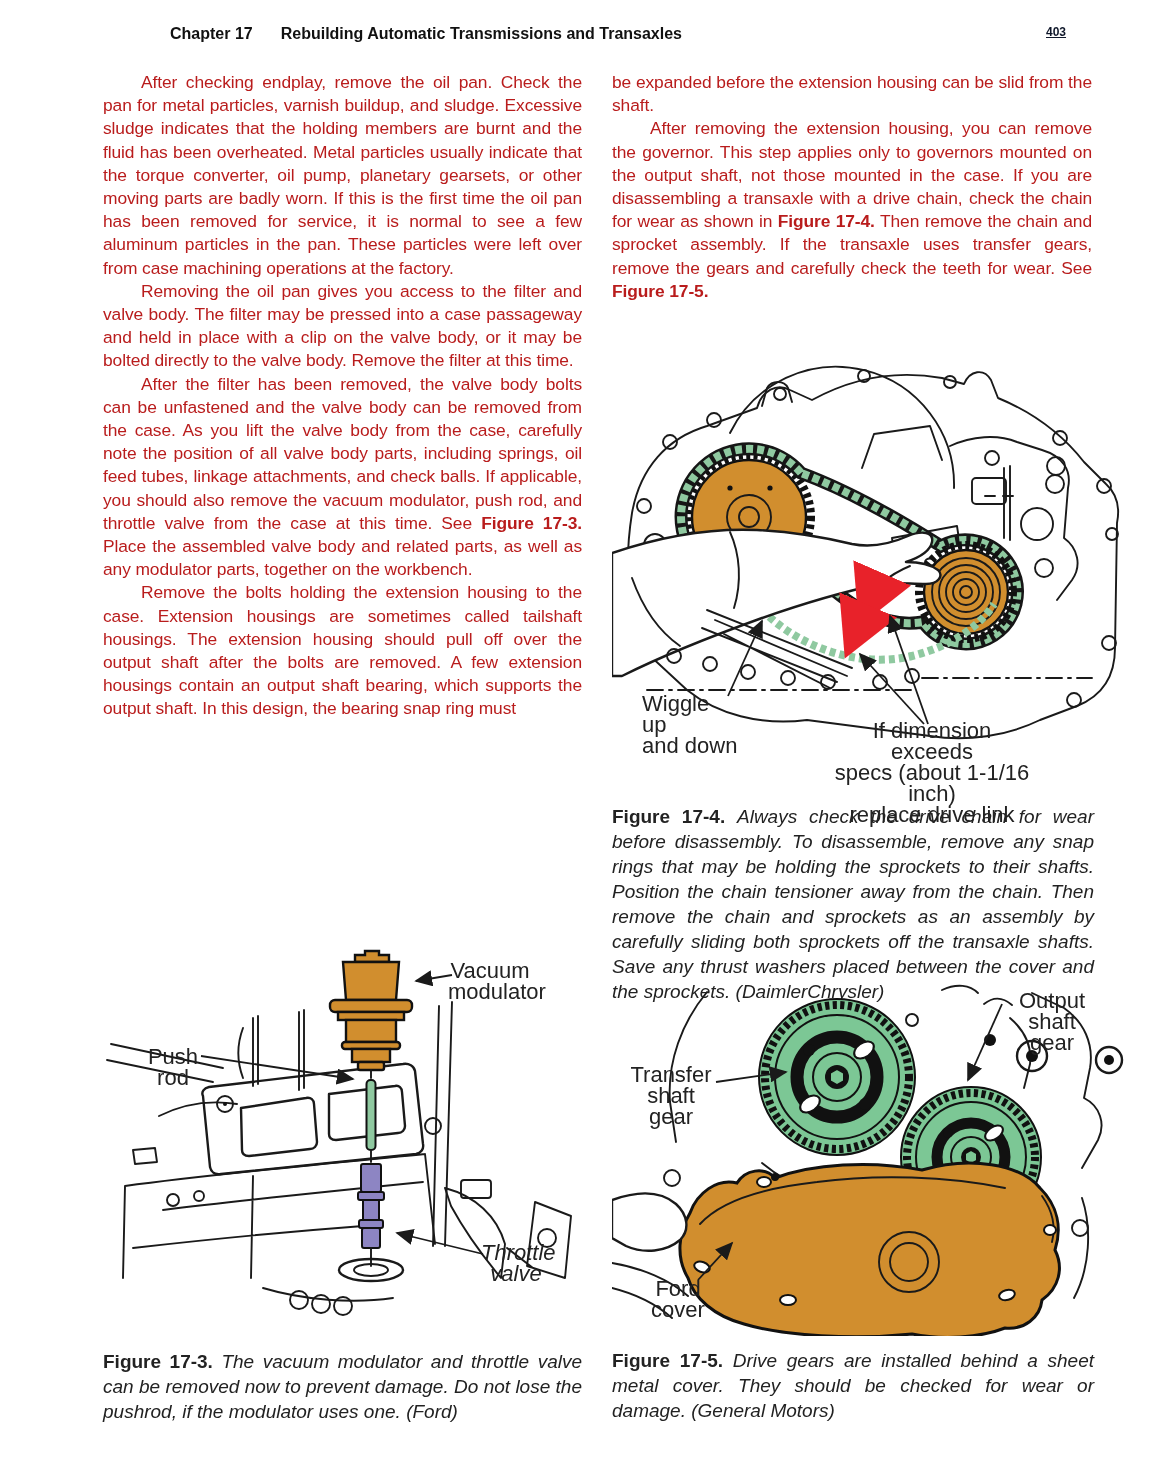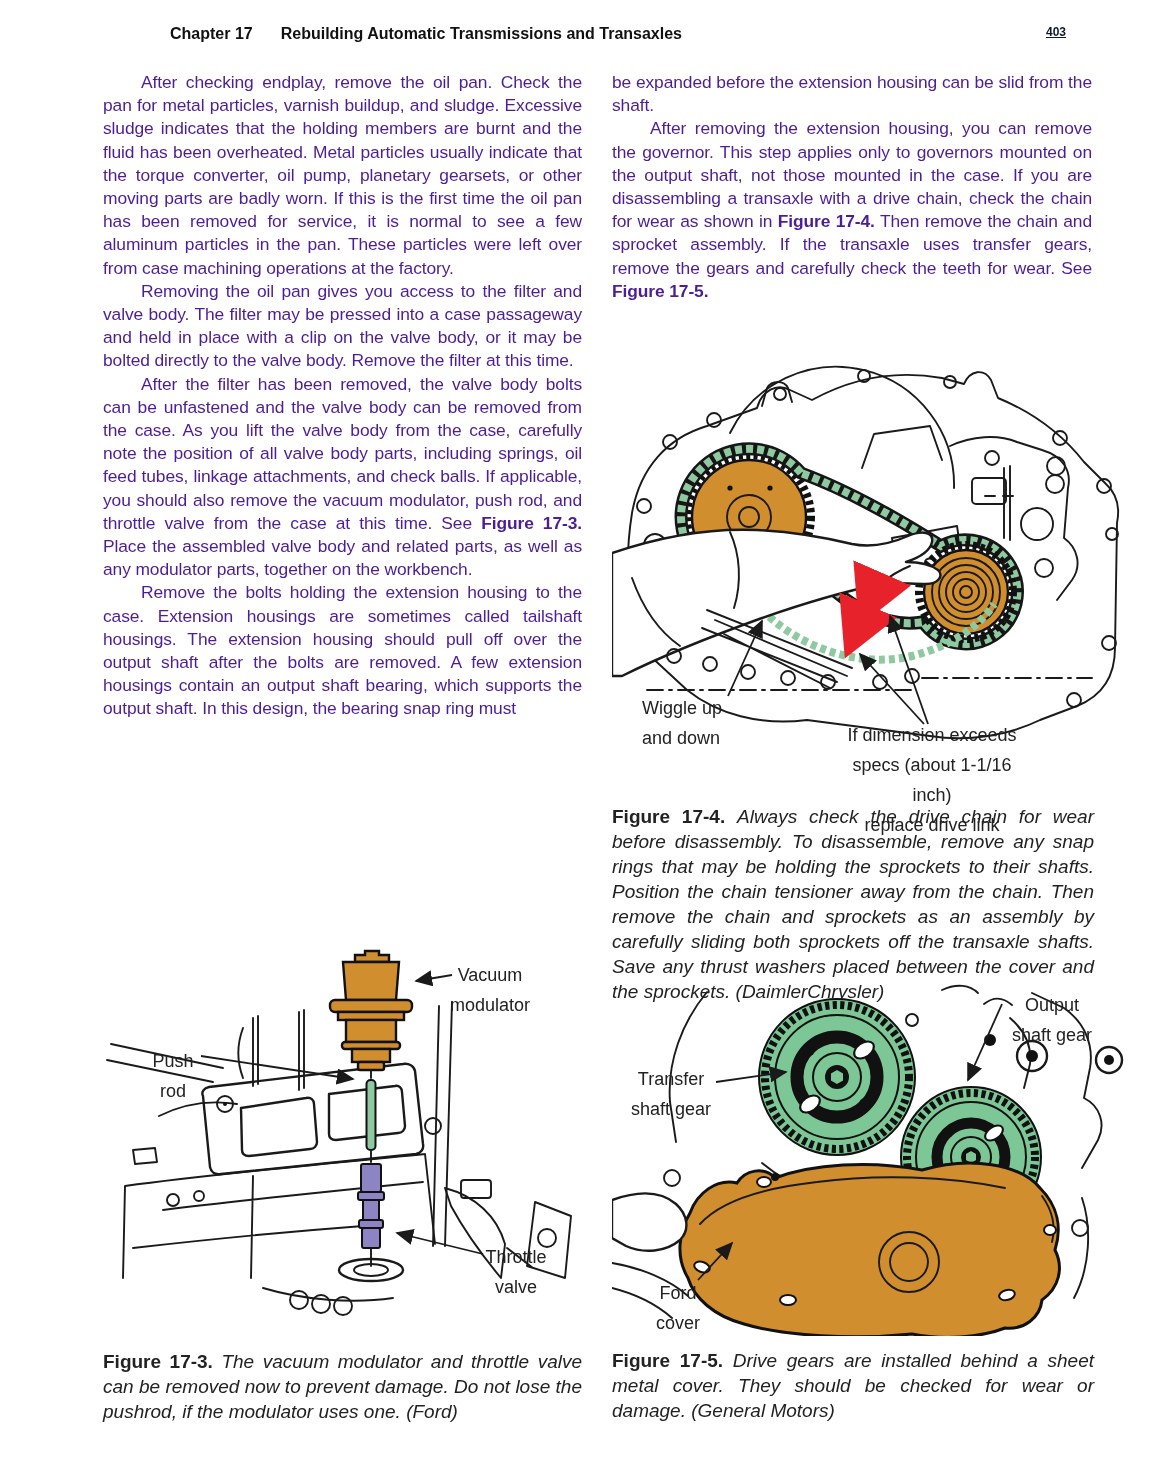--- a/index.html
+++ b/index.html
@@ -1,30 +1,30 @@
 <!DOCTYPE html>
 <html style="--sprocket-orange: #D18E2E; --chain-green: #8FC9A0; --gear-green: #7CC795; --arrow-red: #E8222A; --valve-purple: #8D85C3; --rod-green: #8FC9A0;"><head>
 <meta charset="utf-8">
 <style>
   html,body{margin:0;padding:0;background:#fff;}
   .page{position:relative;width:1156px;height:1479px;background:#ffffff;
         font-family:"Liberation Sans",sans-serif;color:#1a1a1a;overflow:hidden;}
   .header{position:absolute;top:25px;left:170px;font-size:16px;font-weight:bold;color:#111;
           display:flex;gap:28px;white-space:nowrap;}
   .pagenum{position:absolute;top:25px;left:1046px;font-size:12px;font-weight:bold;color:#0f172a;text-decoration:underline;}
-  .col{position:absolute;text-align:justify;font-size:17.4px;line-height:23.2px;color:#4c1d95;
+  .col{position:absolute;text-align:justify;font-size:17.4px;line-height:23.2px;color:#b91c1c;
        letter-spacing:-0.1px;}
   .col .para{margin:0;text-indent:38px;}
   #right-col .para:first-child{text-indent:0;}
   .b{font-weight:bold;font-style:normal;}
   .i{font-style:italic;}
   .caption{position:absolute;font-size:19px;line-height:25px;text-align:justify;color:#222;}
   .fig{position:absolute;}
   .fig > svg{position:absolute;left:0;top:0;}
-  .fig-label{position:absolute;font-size:18px;line-height:30px;color:#222;white-space:pre-line;}
+  .fig-label{position:absolute;font-size:22px;line-height:21px;color:#222;white-space:pre-line;}
   .center{text-align:center;}
   
   .ln{fill:none;stroke:#1a1a1a;stroke-width:1.9;stroke-linecap:round;stroke-linejoin:round;}
   .ln2{fill:none;stroke:#1a1a1a;stroke-width:2.4;stroke-linecap:round;stroke-linejoin:round;}
   .wfill{fill:#ffffff;stroke:#1a1a1a;stroke-width:2.4;stroke-linejoin:round;}
   .orange{fill:var(--sprocket-orange,#D18E2E);stroke:#111;stroke-width:2.4;}
   .gear{fill:var(--gear-green,#7CC795);stroke:#111;stroke-width:2;}
   .purple{fill:var(--valve-purple,#8D85C3);stroke:#111;stroke-width:2;}
   .rod{fill:var(--rod-green,#8FC9A0);stroke:#111;stroke-width:2;}
   .chainU{fill:none;stroke:#161616;stroke-width:13;}
@@ -313,19 +313,19 @@
       </g>
 
       <path class="leader" d="M349,27 L313,33" marker-end="url(#ah3)"></path>
       <path class="leader" d="M98,108 L250,131" marker-end="url(#ah3)"></path>
       <path class="leader" d="M380,306 L294,285" marker-end="url(#ah3)"></path>
     </svg>
     <div class="fig-label center" style="left:345px;top:12px;width:84px;">Vacuum
 modulator</div>
     <div class="fig-label center" style="left:44px;top:98px;width:52px;">Push
 rod</div>
-    <div class="fig-label center" style="left:378px;top:294px;width:70px;">Throttle
+    <div class="fig-label center" style="left:378px;top:294px;width:70px;font-style:italic;">Throttle
 valve</div>
   </div>
 
   <div class="caption" style="left:103px;top:1349px;width:479px;"><span class="b">Figure 17-3. </span><span class="i">The vacuum modulator and throttle valve can be removed now to prevent damage. Do not lose the pushrod, if the modulator uses one. (Ford)</span></div>
 
 </div>
 
 </body></html>

